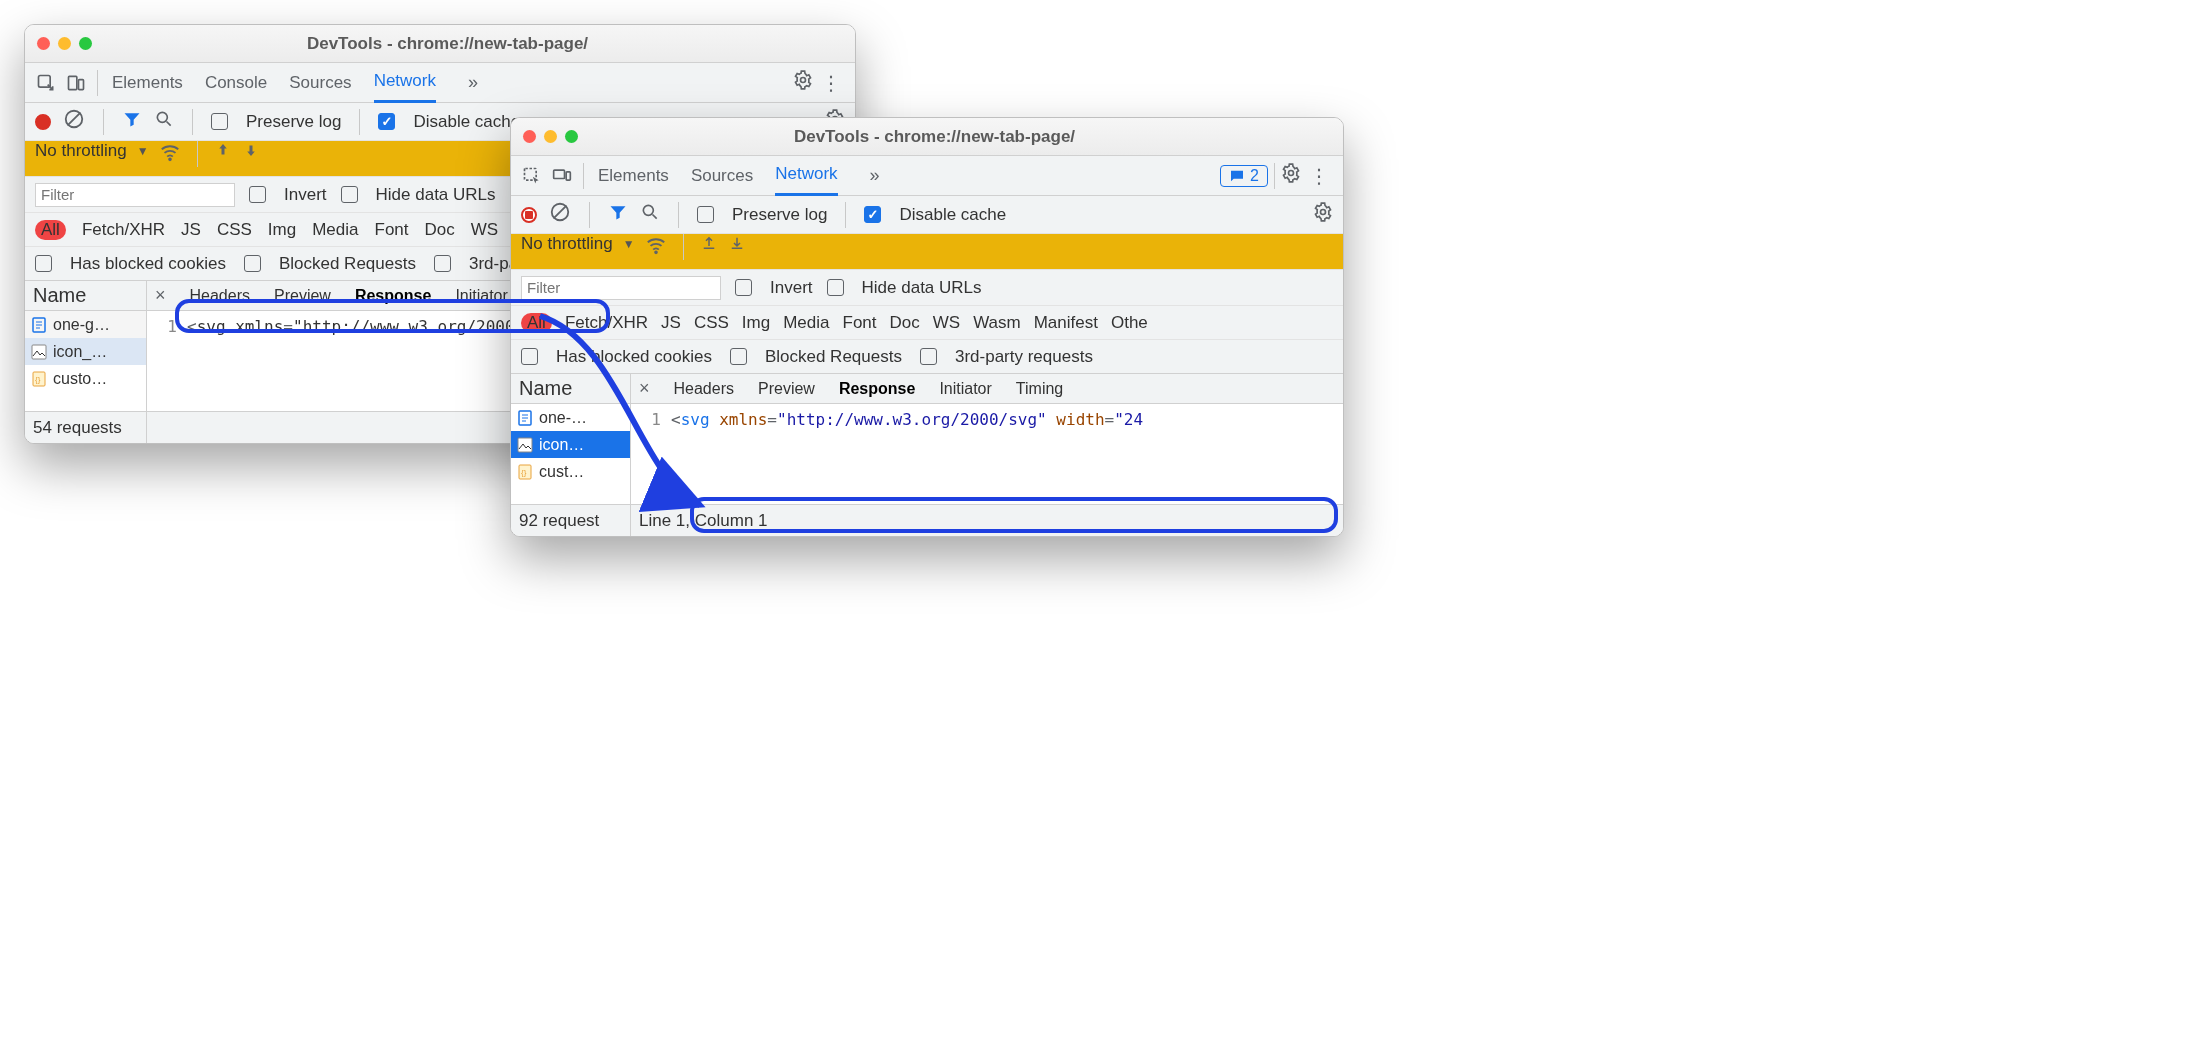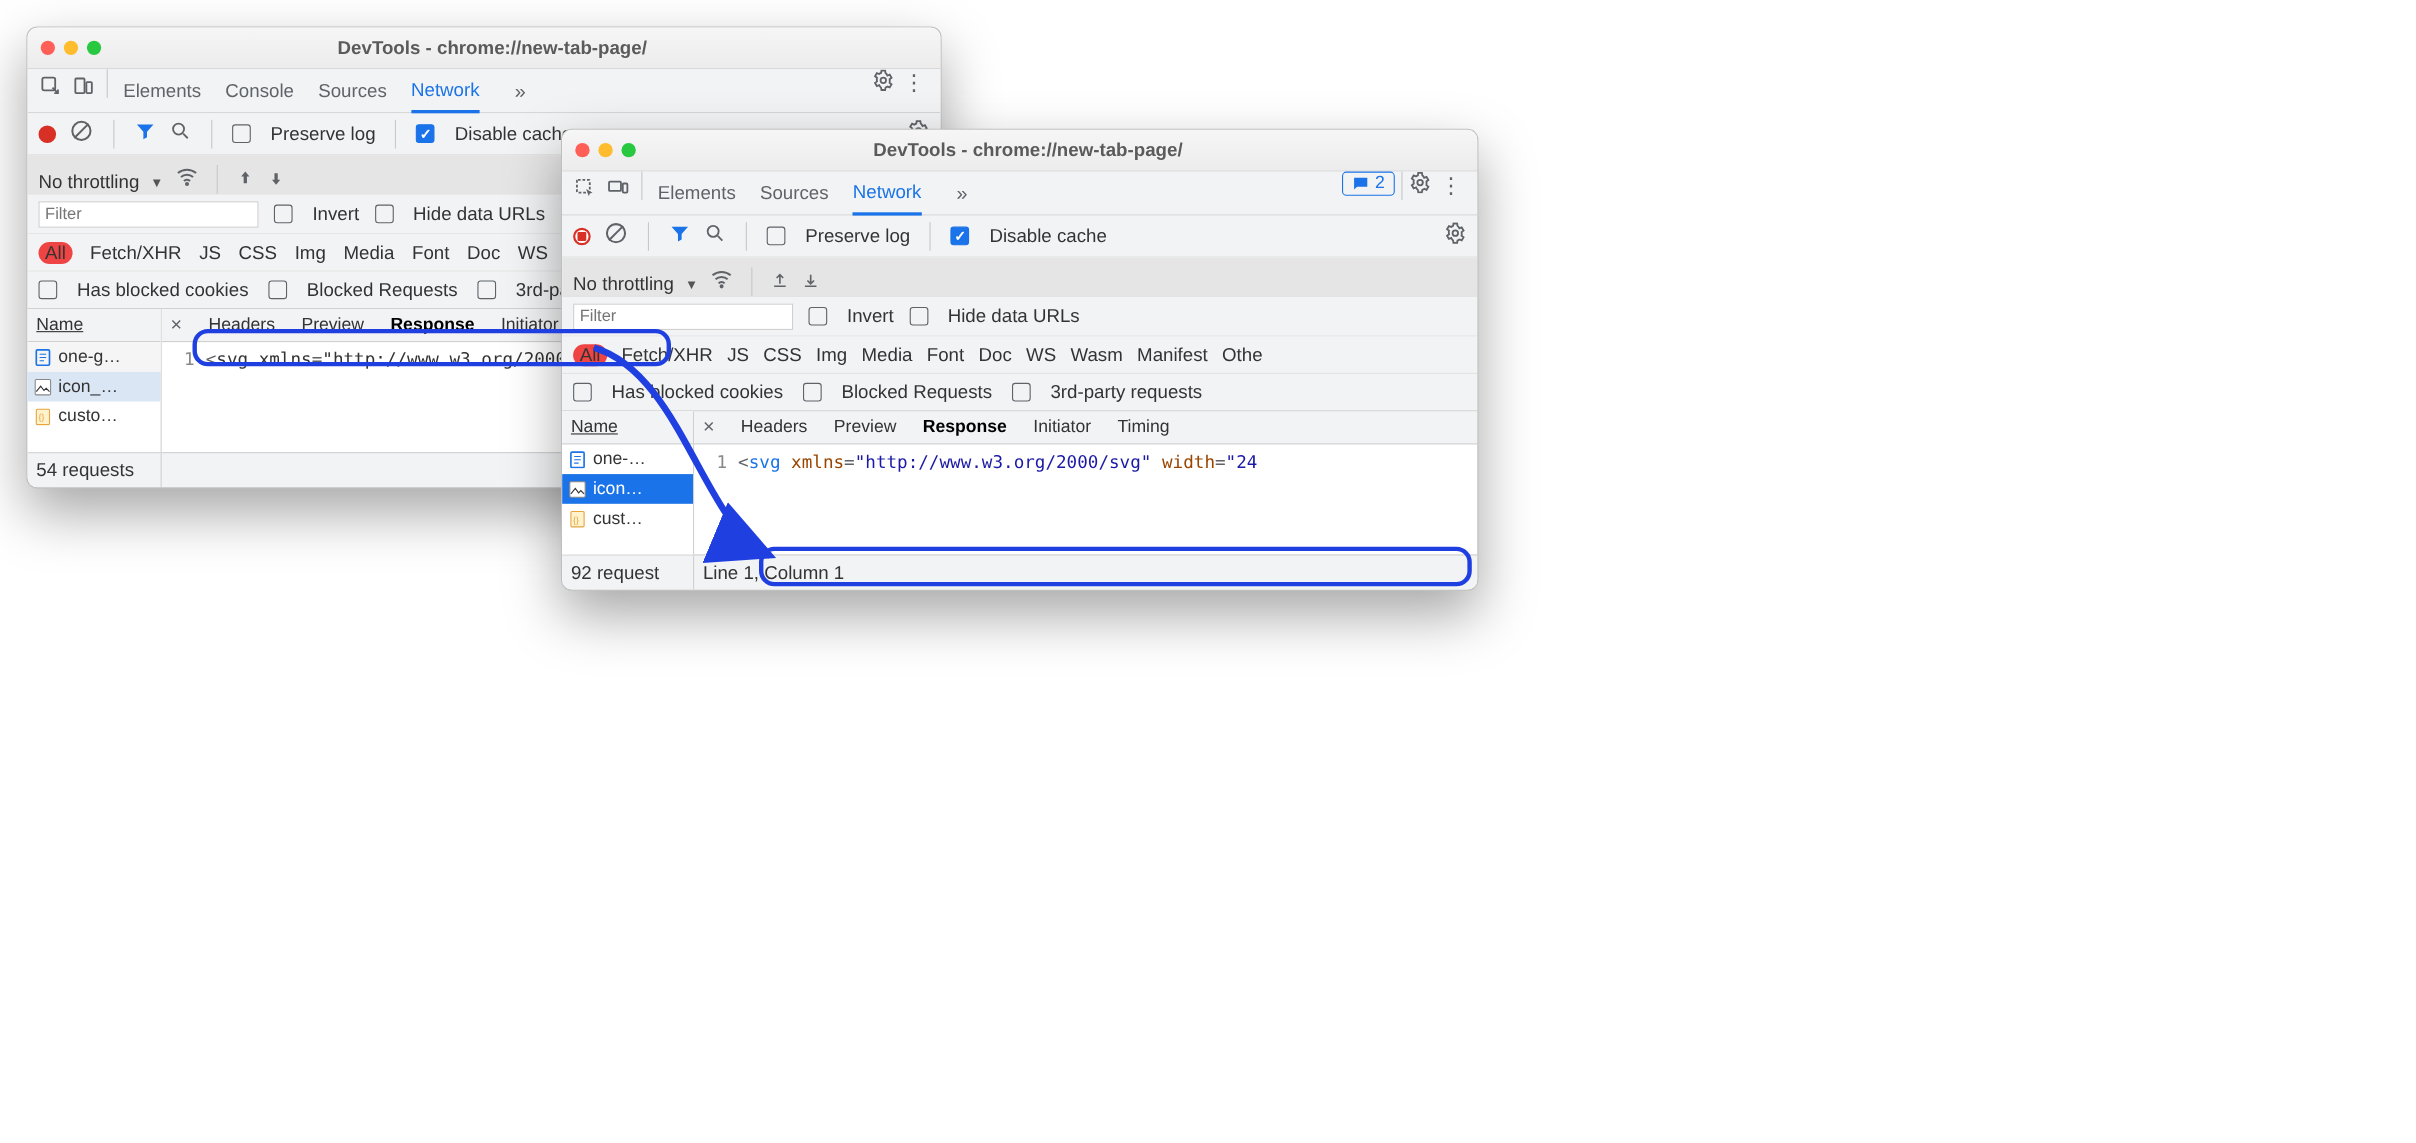--- a/index.html
+++ b/index.html
@@ -29,21 +29,21 @@
     border-bottom: 1px solid #d0d0d0;
     padding: 0 12px;
   }
   .traffic { display: flex; gap: 8px; margin-right: 14px; }
   .dot { width: 13px; height: 13px; border-radius: 50%; }
   .d-red { background:#ff5f57; }
   .d-yellow { background:#febc2e; }
   .d-green { background:#28c840; }
   .title { flex:1; text-align:center; font-weight:600; color:#5a5a5a; font-size:17px; padding-right:54px;}
   .tabbar {
-    display:flex; align-items:flex-start; height:40px;
+    display:flex; align-items:center; height:40px;
     border-bottom:1px solid #d0d0d0; background:#f1f3f4;
     padding:0 6px; font-size:17px; color:#5f6368;
   }
   .tabbar .iconbtn { width:30px; height:30px; display:flex;align-items:center;justify-content:center; color:#5f6368; }
   .tabbar .iconbtn svg { width:20px; height:20px; }
   .vdiv { width:1px; height:26px; background:#c8c8c8; margin:0 6px; }
   .tabs { display:flex; gap:22px; margin-left:8px; align-items:center;}
   .tab { height:40px; display:flex; align-items:center; cursor:pointer; }
   .tab.active { color:#1a73e8; border-bottom:3px solid #1a73e8; }
   .tabbar .spacer { flex:1; }
@@ -60,22 +60,22 @@
   .chk {
     display:flex; align-items:center; gap:18px;
   }
   .chkbox {
     width:17px; height:17px; border:1.5px solid #5f6368; border-radius:3px;
     display:flex; align-items:center; justify-content:center;
   }
   .chkbox.checked { background:#1a73e8; border-color:#1a73e8; }
   .chkbox.checked::after { content:"✓"; color:#fff; font-size:13px; font-weight:bold; }
   .toolbar3 {
-    display:flex; align-items:flex-end; height:36px; gap:10px;
-    padding:0 10px; border-bottom:1px solid #e3e3e3; background:#e5e5e5;
+    display:flex; align-items:flex-start; height:36px; gap:10px;
+    padding:0 10px; border-bottom:1px solid #e3e3e3; background:#eab308;
   }
   .dropdown { display:flex; align-items:center; gap:10px; }
   .arrow-down { font-size:12px; color:#555; }
   .updown svg { width:18px; height:18px; }
   .filterrow {
     display:flex; align-items:center; height:36px; padding:0 10px; gap:14px;
     border-bottom:1px solid #e3e3e3; background:#f1f3f4;
   }
   .filter-input {
     width:200px; height:24px; background:#fff; border:1px solid #d0d0d0;
@@ -92,21 +92,21 @@
   }
   .datapane {
     display:flex; height:150px;
   }
   .namecol {
     width: 122px; border-right:1px solid #d0d0d0; background:#fff;
   }
   .namecol.w2 { width:120px;}
   .colhead {
     height:30px; border-bottom:1px solid #d0d0d0; display:flex;align-items:center;
-    padding:0 8px; background:#f1f3f4; font-size:16px;text-decoration:underline;
+    padding:0 8px; background:#f1f3f4; font-size:20px;
   }
   .nrow {
     height:27px; display:flex; align-items:center; gap:6px; padding:0 6px;
     font-size:16px; overflow:hidden; white-space:nowrap;
   }
   .nrow.sel { background:#1a73e8; color:#fff; }
   .nrow.sel2 { background:#dbe6f4; }
   .ficon { width:16px; height:16px; }
   .detpane { flex:1; display:flex; flex-direction:column; overflow:hidden;}
   .dettabs {

